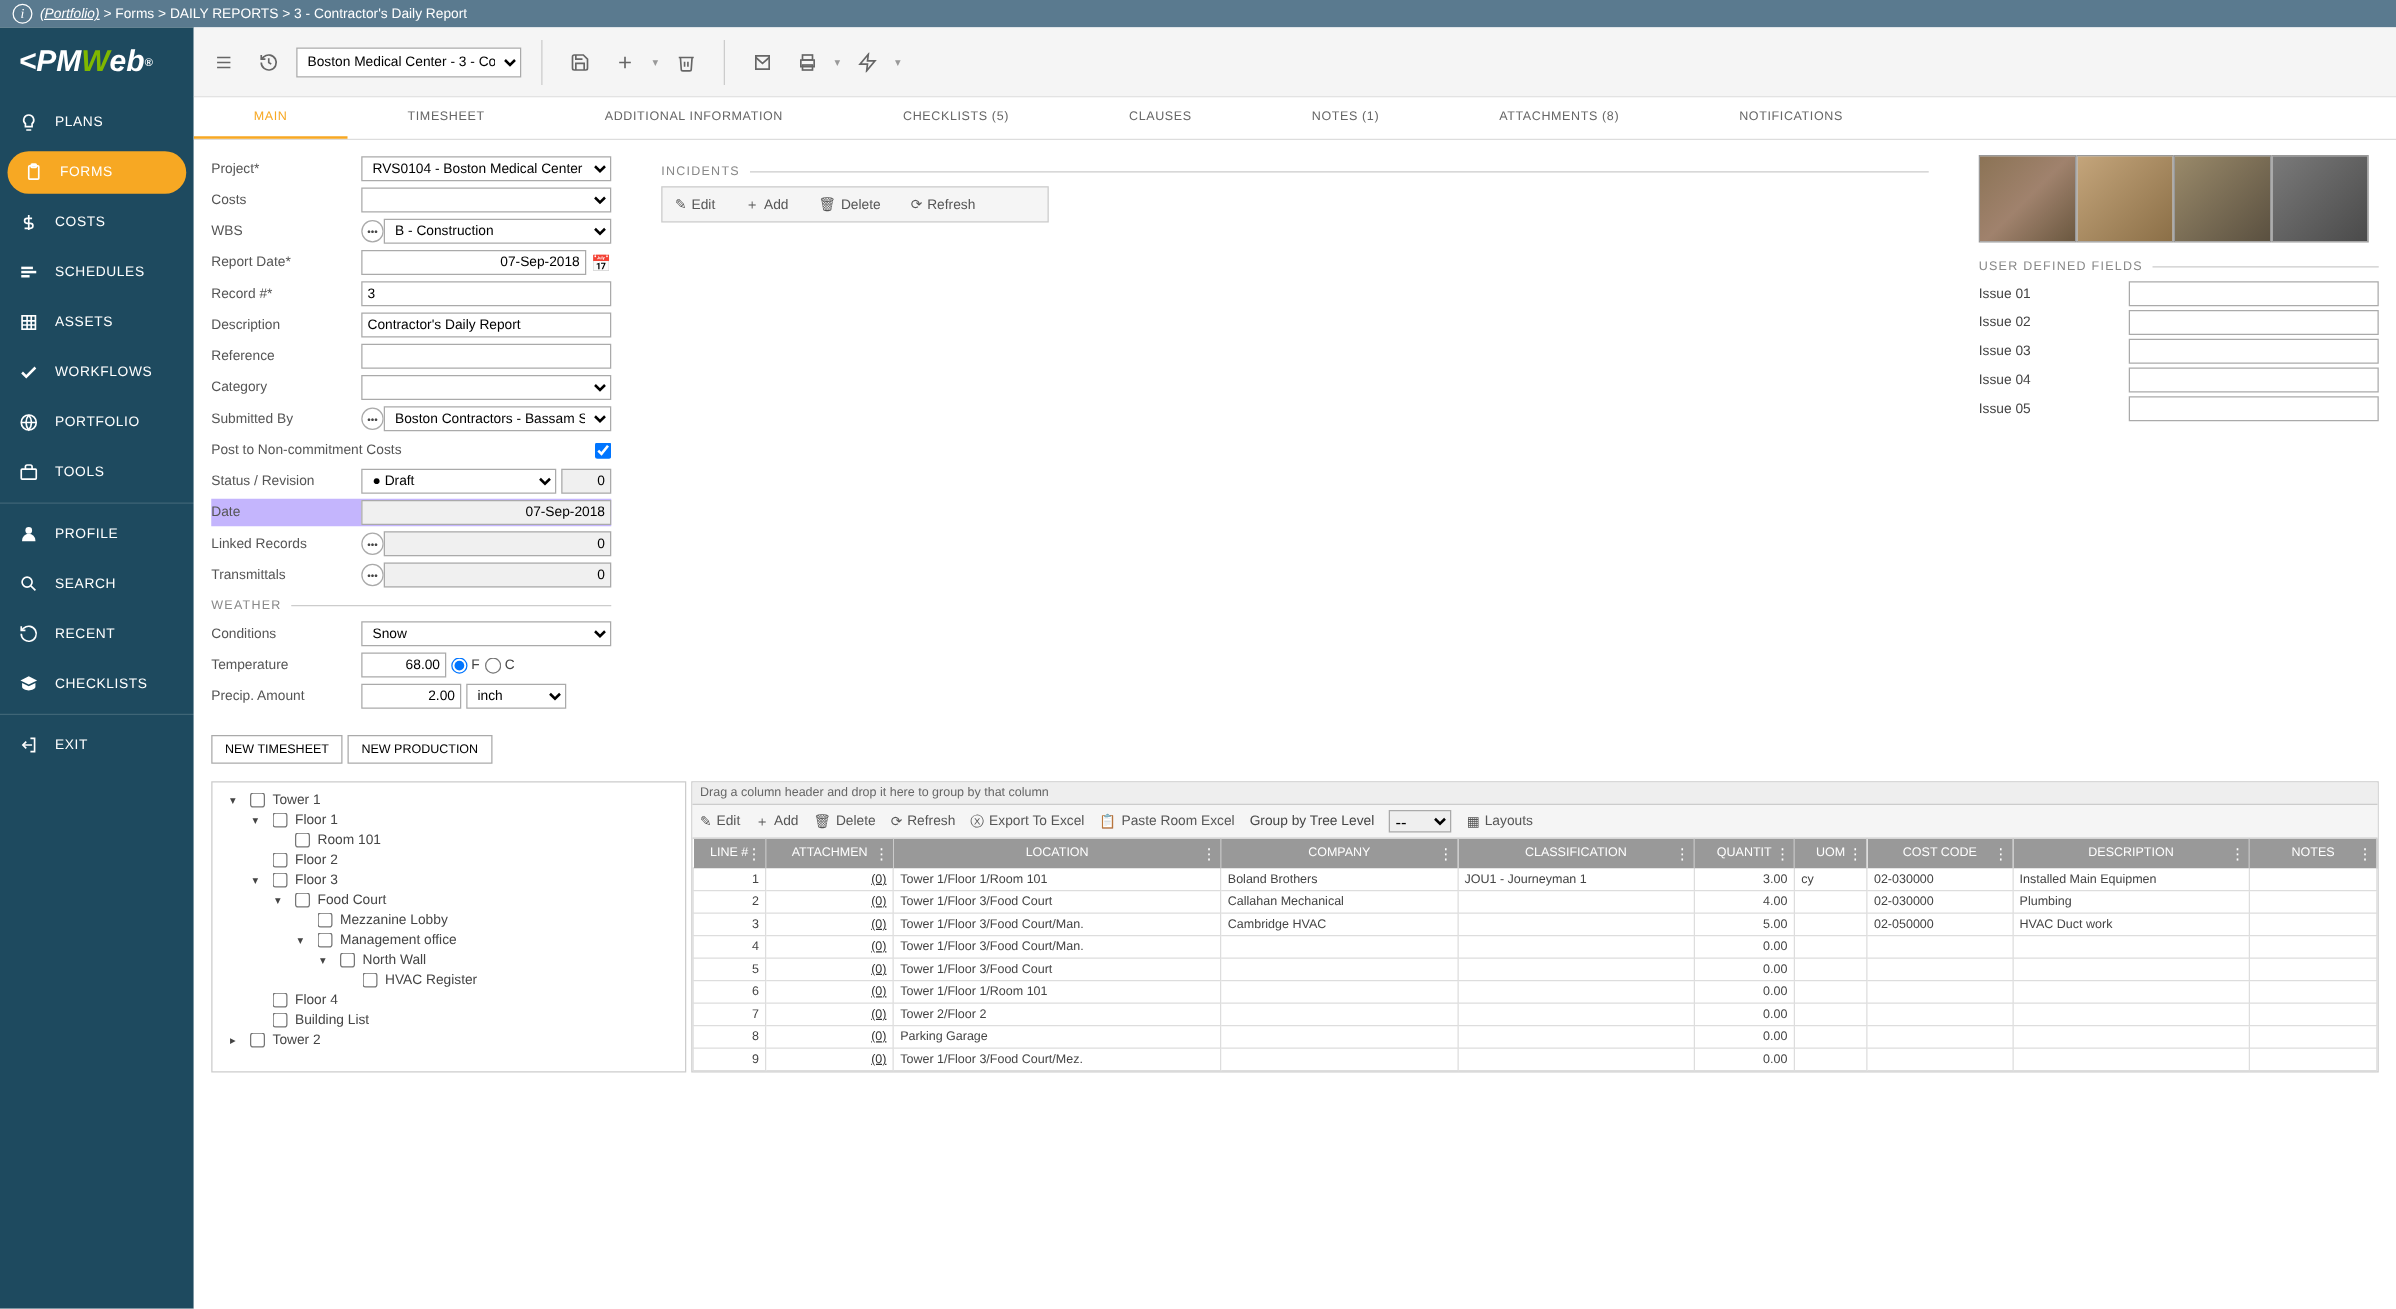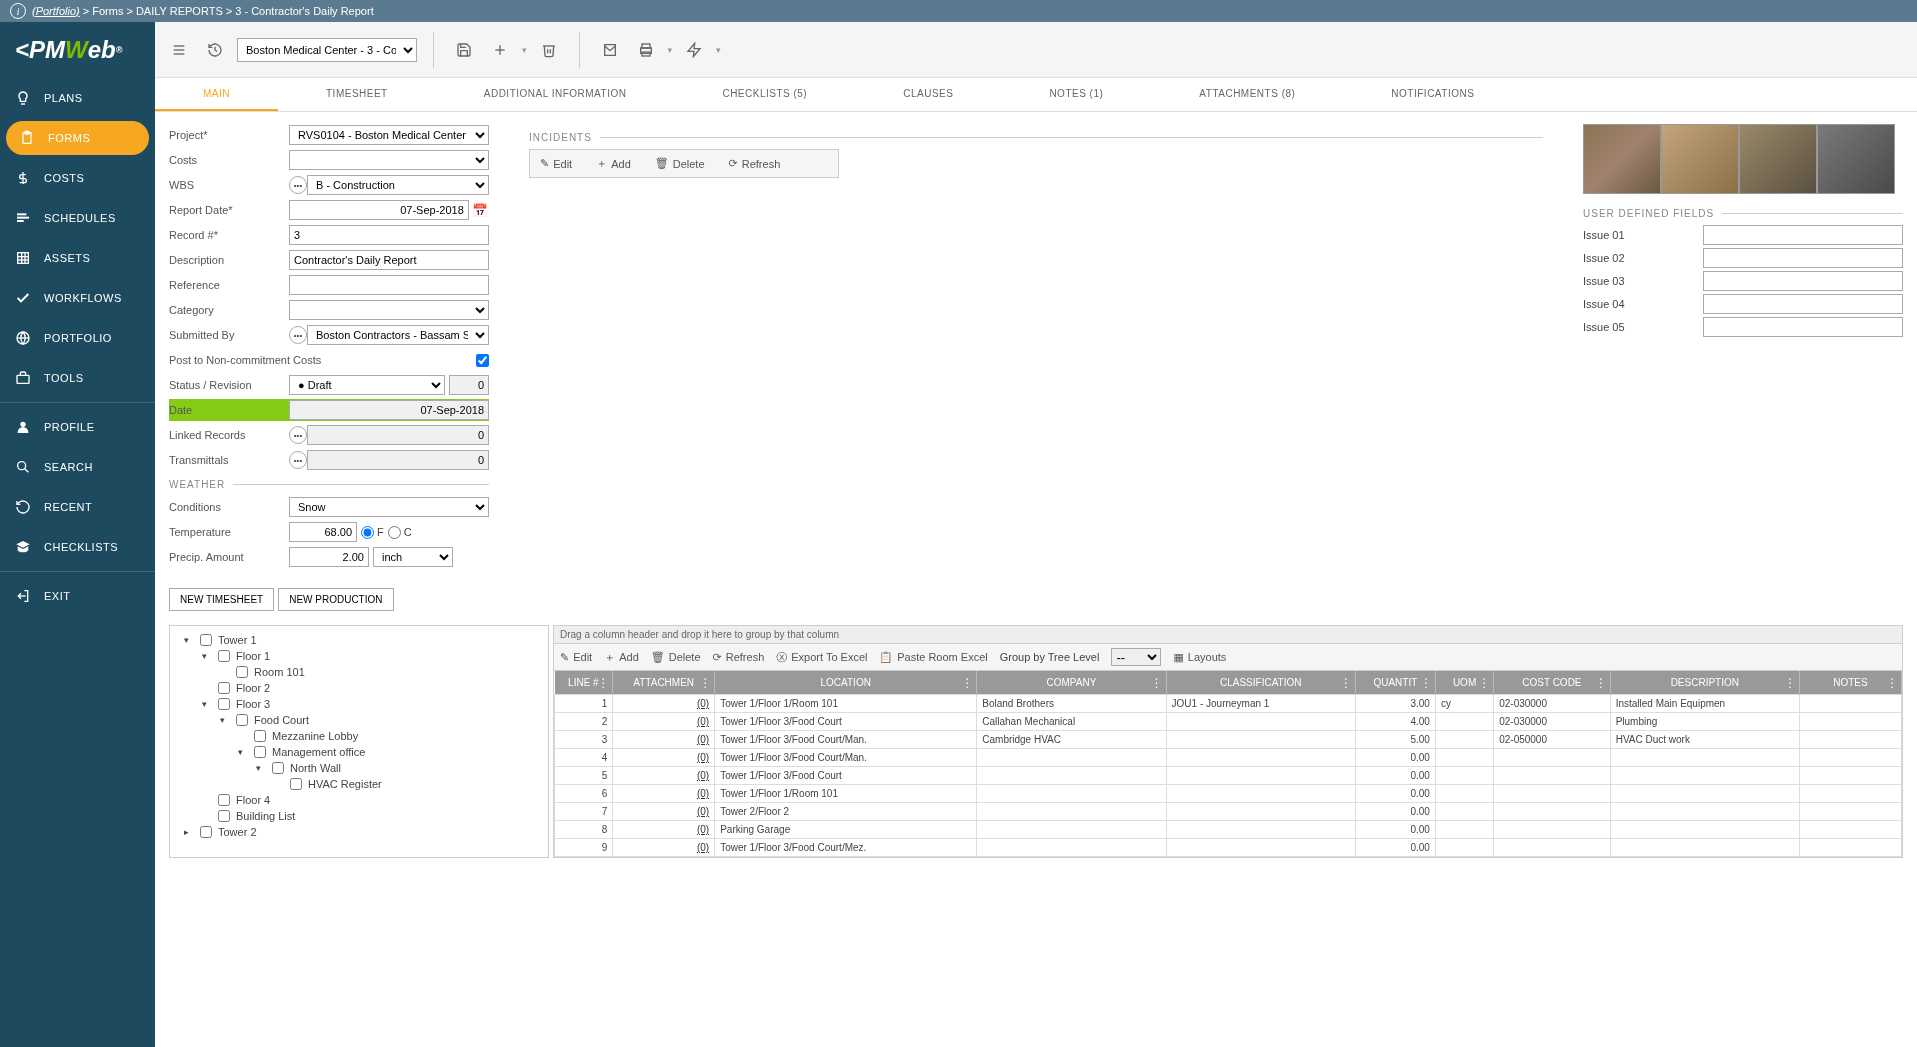--- a/index.html
+++ b/index.html
@@ -372,21 +372,21 @@
               <label style="width:auto;flex:1">Post to Non-commitment Costs</label>
               <input type="checkbox" checked="" style="">
             </div>
           <div class="form-row">
               <label>Status / Revision</label>
               <div class="ctrl">
                 <select style="flex:1"><option><span style="color:#4a90d9">●</span> Draft</option></select>
                 <input type="text" readonly="" style="width: 40px; text-align: right;" value="0">
               </div>
             </div>
-          <div class="form-row" style="background:#84cc16">
+          <div class="form-row" style="background:#c4b5fd">
               <label>Date</label>
               <div class="ctrl">
                 <input type="text" readonly="" style="text-align: right;" value="07-Sep-2018">
               </div>
             </div>
           <div class="form-row">
               <label>Linked Records</label>
               <span class="ellipsis-btn">•••</span>
               <div class="ctrl">
                 <input type="text" readonly="" style="text-align: right;" value="0">

